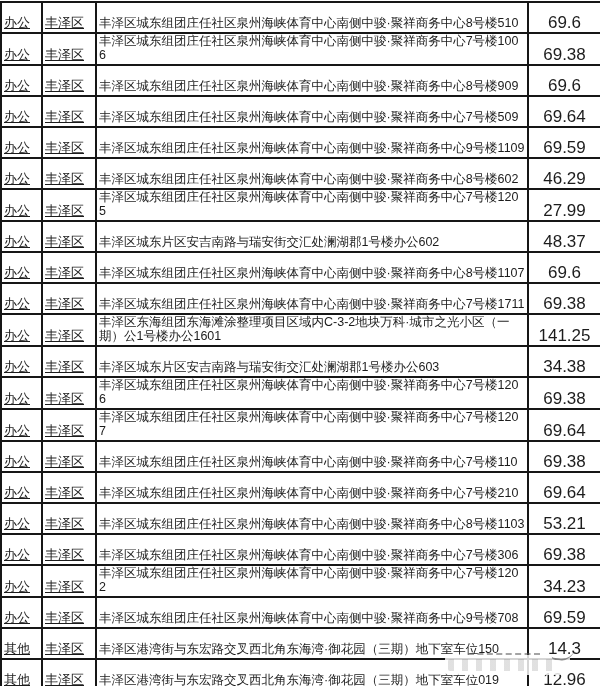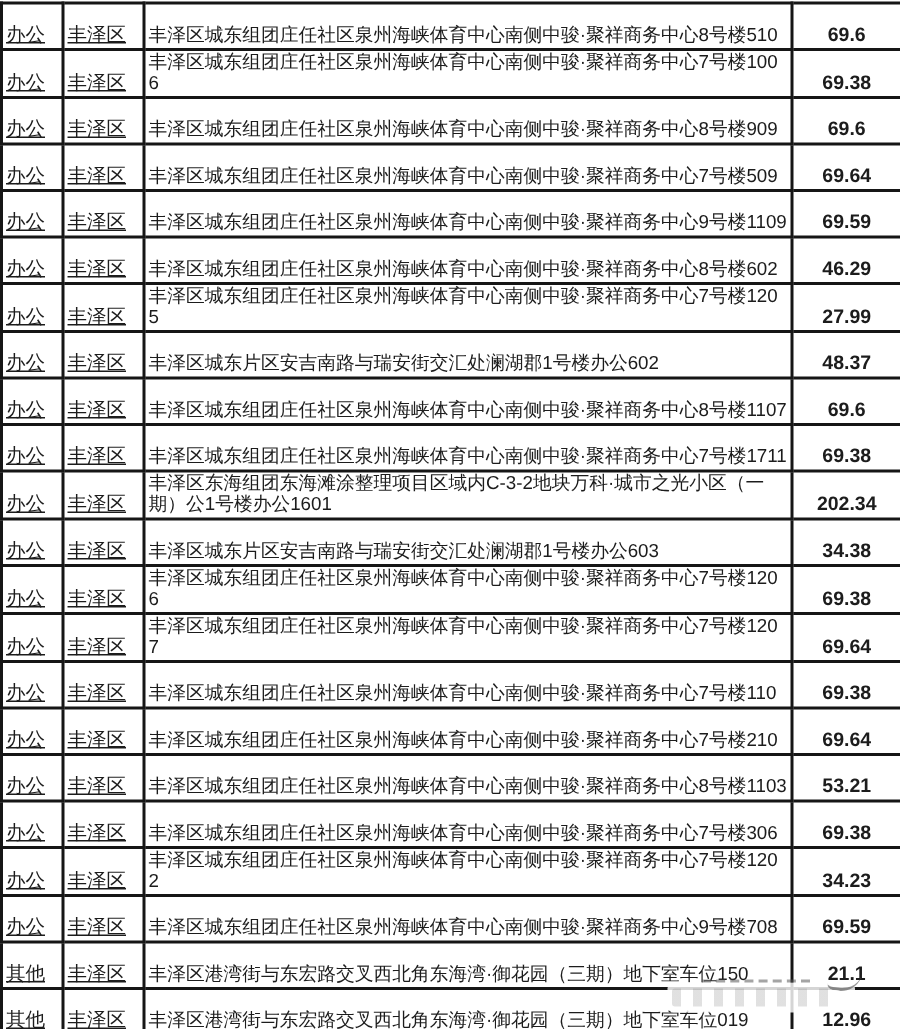--- a/index.html
+++ b/index.html
@@ -40,24 +40,23 @@
     text-decoration: underline;
   }
   td.c-addr {
     text-align: left;
     font-size: 12.5px;
     line-height: 14px;
     word-break: break-all;
   }
   td.c-area {
     text-align: center;
-    font-size: 13px;
+    font-size: 17px;
     line-height: 15px;
     padding-bottom: 6px;
-    font-weight: bold;
   }
   
   .watermark {
     position: absolute;
     left: 440px;
     top: 644px;
     width: 150px;
     height: 32px;
     pointer-events: none;
   }
@@ -171,21 +170,21 @@
         <tr class="row">
     <td class="c-cat">办公</td>
     <td class="c-dist">丰泽区</td>
     <td class="c-addr">丰泽区城东组团庄任社区泉州海峡体育中心南侧中骏·聚祥商务中心7号楼1711</td>
     <td class="c-area">69.38</td>
   </tr>
         <tr class="row">
     <td class="c-cat">办公</td>
     <td class="c-dist">丰泽区</td>
     <td class="c-addr">丰泽区东海组团东海滩涂整理项目区域内C-3-2地块万科·城市之光小区（一期）公1号楼办公1601</td>
-    <td class="c-area">202.34</td>
+    <td class="c-area">141.25</td>
   </tr>
         <tr class="row">
     <td class="c-cat">办公</td>
     <td class="c-dist">丰泽区</td>
     <td class="c-addr">丰泽区城东片区安吉南路与瑞安街交汇处澜湖郡1号楼办公603</td>
     <td class="c-area">34.38</td>
   </tr>
         <tr class="row">
     <td class="c-cat">办公</td>
     <td class="c-dist">丰泽区</td>
@@ -231,21 +230,21 @@
         <tr class="row">
     <td class="c-cat">办公</td>
     <td class="c-dist">丰泽区</td>
     <td class="c-addr">丰泽区城东组团庄任社区泉州海峡体育中心南侧中骏·聚祥商务中心9号楼708</td>
     <td class="c-area">69.59</td>
   </tr>
         <tr class="row">
     <td class="c-cat">其他</td>
     <td class="c-dist">丰泽区</td>
     <td class="c-addr">丰泽区港湾街与东宏路交叉西北角东海湾·御花园（三期）地下室车位150</td>
-    <td class="c-area">21.1</td>
+    <td class="c-area">14.3</td>
   </tr>
         <tr class="row">
     <td class="c-cat">其他</td>
     <td class="c-dist">丰泽区</td>
     <td class="c-addr">丰泽区港湾街与东宏路交叉西北角东海湾·御花园（三期）地下室车位019</td>
     <td class="c-area">12.96</td>
   </tr>
       </tbody>
   </table>
 

